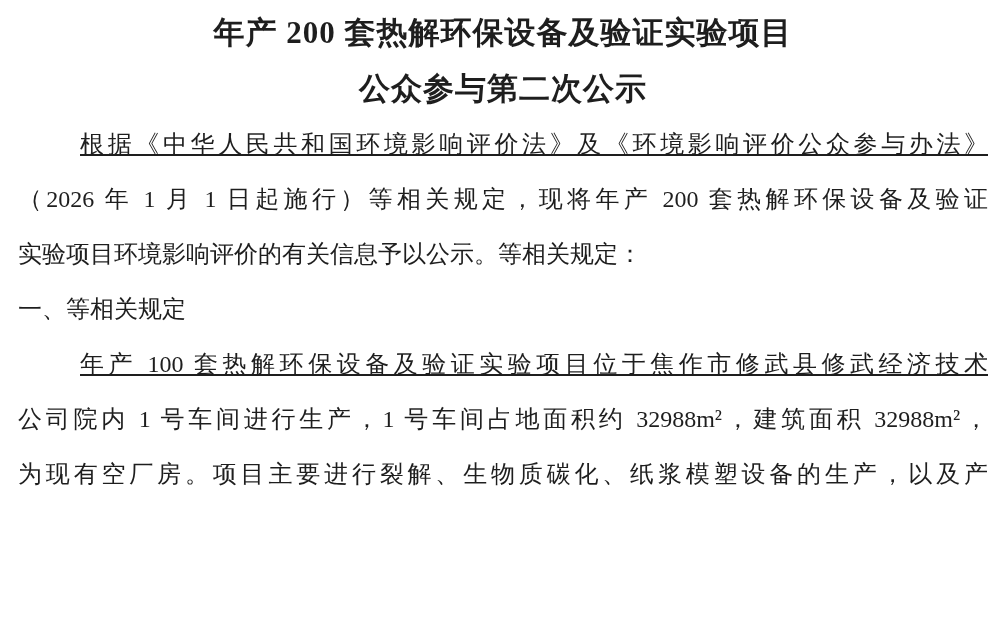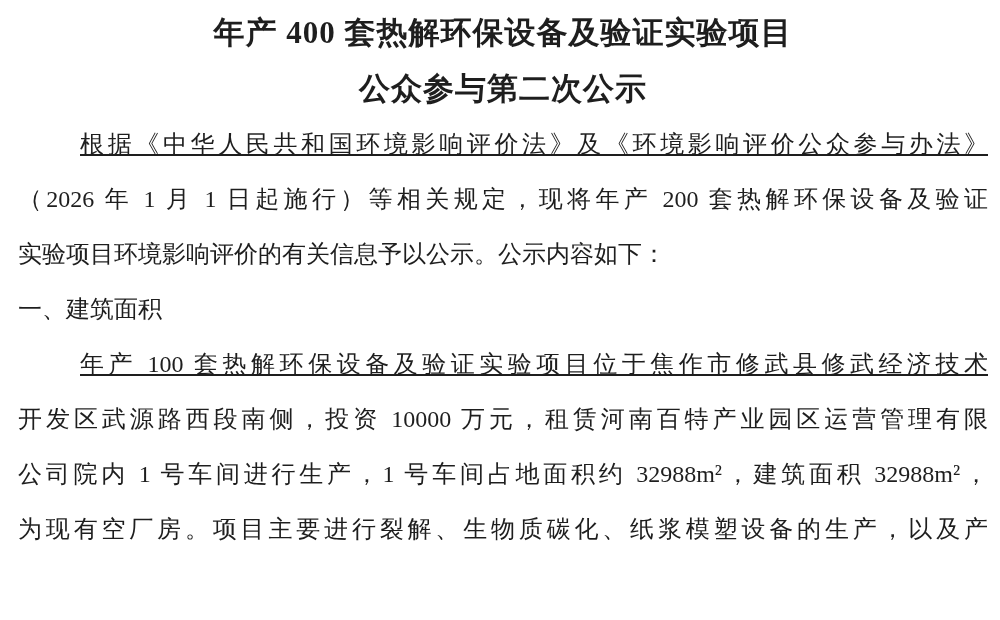--- a/index.html
+++ b/index.html
@@ -37,34 +37,33 @@
   .body-line.indent {
     text-indent: 62px;
     text-decoration: underline;
   }
 </style>
 </head>
 <body>
 
 <div class="page">
 
-  <div class="title-line">年产 400 套热解环保设备及验证实验项目</div>
+  <div class="title-line">年产 200 套热解环保设备及验证实验项目</div>
 
   <div class="title-line">公众参与第二次公示</div>
 
   <div class="body-line justify indent">根据《中华人民共和国环境影响评价法》及《环境影响评价公众参与办法》</div>
 
   <div class="body-line justify">（2026 年 1 月 1 日起施行）等相关规定，现将年产 200 套热解环保设备及验证</div>
 
-  <div class="body-line">实验项目环境影响评价的有关信息予以公示。公示内容如下：</div>
+  <div class="body-line">实验项目环境影响评价的有关信息予以公示。等相关规定：</div>
 
-  <div class="body-line">一、建筑面积</div>
+  <div class="body-line">一、等相关规定</div>
 
   <div class="body-line justify indent">年产 100 套热解环保设备及验证实验项目位于焦作市修武县修武经济技术</div>
 
-  <div class="body-line justify">开发区武源路西段南侧，投资 10000 万元，租赁河南百特产业园区运营管理有限</div>
 
   <div class="body-line justify">公司院内 1 号车间进行生产，1 号车间占地面积约 32988m²，建筑面积 32988m²，</div>
 
   <div class="body-line justify">为现有空厂房。项目主要进行裂解、生物质碳化、纸浆模塑设备的生产，以及产</div>
 
 
 </div>
 
 </body></html>

